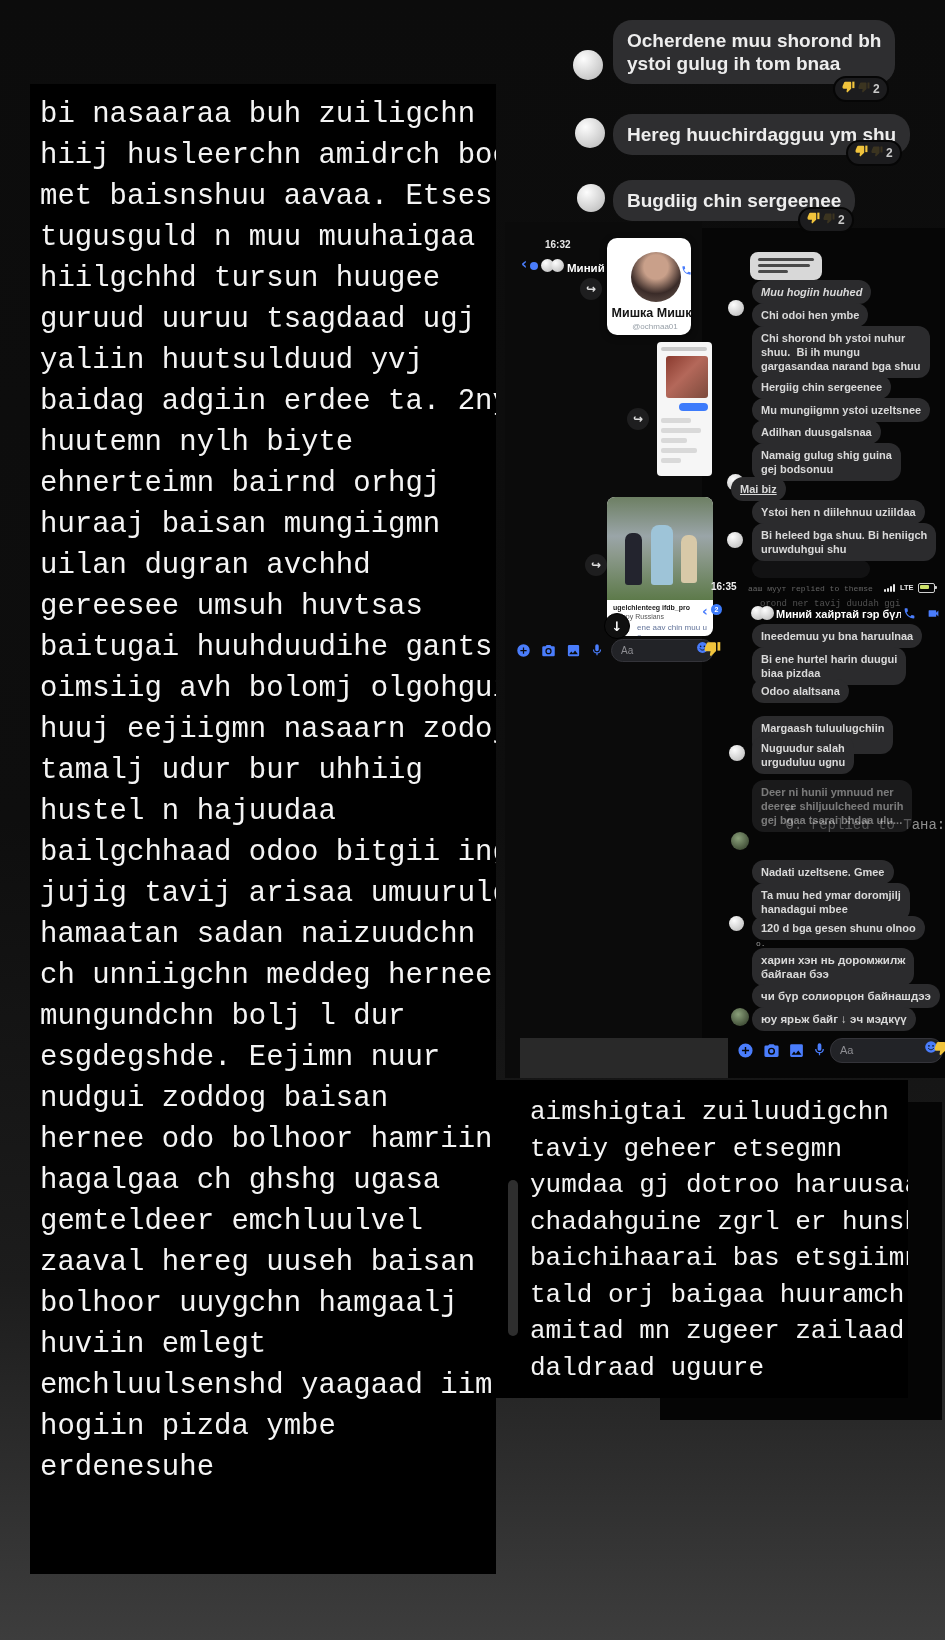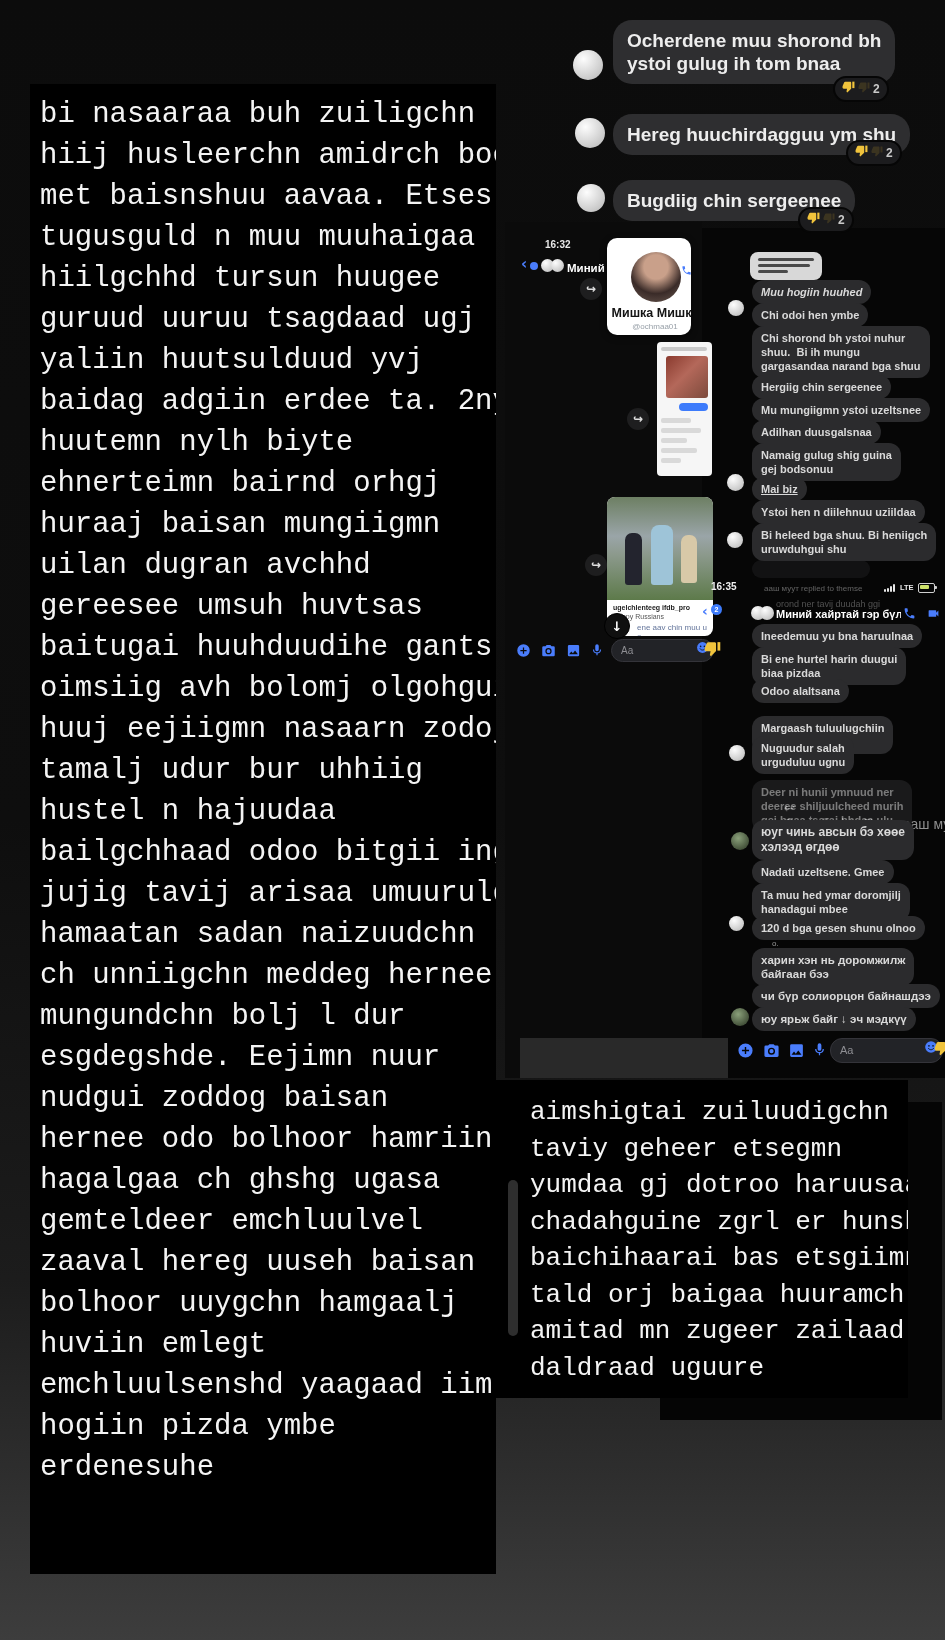--- a/index.html
+++ b/index.html
@@ -13,21 +13,21 @@
   
   .tbub{position:absolute;background:#2e2e30;color:#ededed;
     font:700 19px/23px "Liberation Sans",sans-serif;padding:9px 14px;border-radius:19px;white-space:pre;}
   .pill{position:absolute;height:22px;background:#1c1c1e;border:2px solid #060606;border-radius:14px;
     display:flex;align-items:center;gap:3px;padding:0 7px;color:#c9c9c9;font:700 12px/22px "Liberation Sans",sans-serif;}
   .av{position:absolute;border-radius:50%;background:radial-gradient(circle at 35% 30%,#fdfdfd,#cacaca 70%,#b3b3b3);}
   .avp{background:radial-gradient(circle at 40% 35%,#8aa07a,#46543c 70%,#2f3a2a);}
   
   .bub{position:absolute;background:#2b2b2d;color:#d9d9d9;
     font:600 11px/14px "Liberation Sans",sans-serif;padding:5px 9px;border-radius:12px;white-space:pre;max-width:190px;}
-  .ghost{position:absolute;color:#bdbdbd;font-family:Liberation Sans, sans-serif;white-space:pre;margin-left:16px;}
+  .ghost{position:absolute;color:#bdbdbd;font-family:Liberation Mono, monospace;white-space:pre;}
   .ic svg,.ic use{pointer-events:none;}
   .blue{fill:#4a7dfc;}
   .circlebtn{position:absolute;border-radius:50%;background:#1e1e1f;color:#dedede;
     display:flex;align-items:center;justify-content:center;font:700 12px/1 "DejaVu Sans",sans-serif;}
   .aapill{position:absolute;background:#222327;border:1px solid #34343a;border-radius:12px;
     display:flex;align-items:center;justify-content:space-between;color:#8e8e93;padding:0 4px 0 9px;}
   .hdr{position:absolute;color:#fff;font-weight:700;overflow:hidden;white-space:nowrap;}
   .bar{position:absolute;background:#4a4a4a;border-radius:2px;}
   .gbar{position:absolute;background:#d9d9d9;border-radius:2px;}
   .sig i{position:absolute;bottom:0;background:#e8e8e8;width:2px;border-radius:1px;display:block;}
@@ -225,21 +225,21 @@
   <div class="bub" style="left:752px;top:303px;">Chi odoi hen ymbe</div>
   <div class="bub" style="left:752px;top:326px;">Chi shorond bh ystoi nuhur
 shuu.  Bi ih mungu
 gargasandaa narand bga shuu</div>
   <div class="bub" style="left:752px;top:375px;">Hergiig chin sergeenee</div>
   <div class="bub" style="left:752px;top:398px;">Mu mungiigmn ystoi uzeltsnee</div>
   <div class="bub" style="left:752px;top:420px;">Adilhan duusgalsnaa</div>
   <div class="bub" style="left:752px;top:443px;">Namaig gulug shig guina
 gej bodsonuu</div>
   <div class="av" style="left:727px;top:474px;width:17px;height:17px;"></div>
-  <div class="bub" style="left:752px;top:477px;text-decoration:underline;">Mai biz</div>
+  <div class="bub" style="left:731px;top:477px;text-decoration:underline;">Mai biz</div>
   <div class="bub" style="left:752px;top:500px;">Ystoi hen n diilehnuu uziildaa</div>
   <div class="av" style="left:727px;top:532px;width:16px;height:16px;"></div>
   <div class="bub" style="left:752px;top:523px;">Bi heleed bga shuu. Bi heniigch
 uruwduhgui shu</div>
   <div class="bub" style="left:752px;top:560px;width:100px;height:8px;opacity:.35;"></div>
 
   <div class="abs" style="left:711px;top:581px;color:#f0f0f0;font:700 10px/12px 'Liberation Sans',sans-serif;">16:35</div>
   <div class="ghost" style="left:748px;top:584px;font-size:8px;opacity:.5;">ааш муут replied to themse</div>
   <div class="abs sig" style="left:884px;top:584px;width:12px;height:8px;">
     <i style="left:0;height:3px;"></i>
@@ -276,22 +276,20 @@
   <div class="bub" style="left:752px;top:736px;">Nuguudur salah
 urguduluu ugnu</div>
   <div class="ghost" style="left:752px;top:784px;font-size:14px;color:#8f8f8f;">
     <span>↩</span>
     <span>O. replied to Тана: ааш муут</span>
   </div>
   <div class="bub" style="left:752px;top:780px;opacity:.55;">Deer ni hunii ymnuud ner
 deeree shiljuulcheed murih
 gej bgaa tsarai bhdaa ulu...</div>
   <div class="av avp" style="left:731px;top:832px;width:18px;height:18px;"></div>
-  <div class="bub" style="left:752px;top:820px;font-size:12px;line-height:15px;">юуг чинь авсын бэ хөөе
-хэлээд өгдөө</div>
   <div class="bub" style="left:752px;top:860px;">Nadati uzeltsene. Gmee</div>
   <div class="bub" style="left:752px;top:883px;">Ta muu hed ymar doromjilj
 hanadagui mbee</div>
   <div class="av" style="left:729px;top:916px;width:15px;height:15px;"></div>
   <div class="bub" style="left:752px;top:916px;">120 d bga gesen shunu olnoo</div>
   <div class="ghost" style="left:756px;top:939px;font-size:8px;color:#9a9a9a;">o.</div>
   <div class="bub" style="left:752px;top:948px;font-size:11.5px;">харин хэн нь доромжилж
 байгаан бээ</div>
   <div class="bub" style="left:752px;top:984px;font-size:11.5px;">чи бүр солиорцон байнашдээ</div>
   <div class="av avp" style="left:731px;top:1008px;width:18px;height:18px;"></div>

